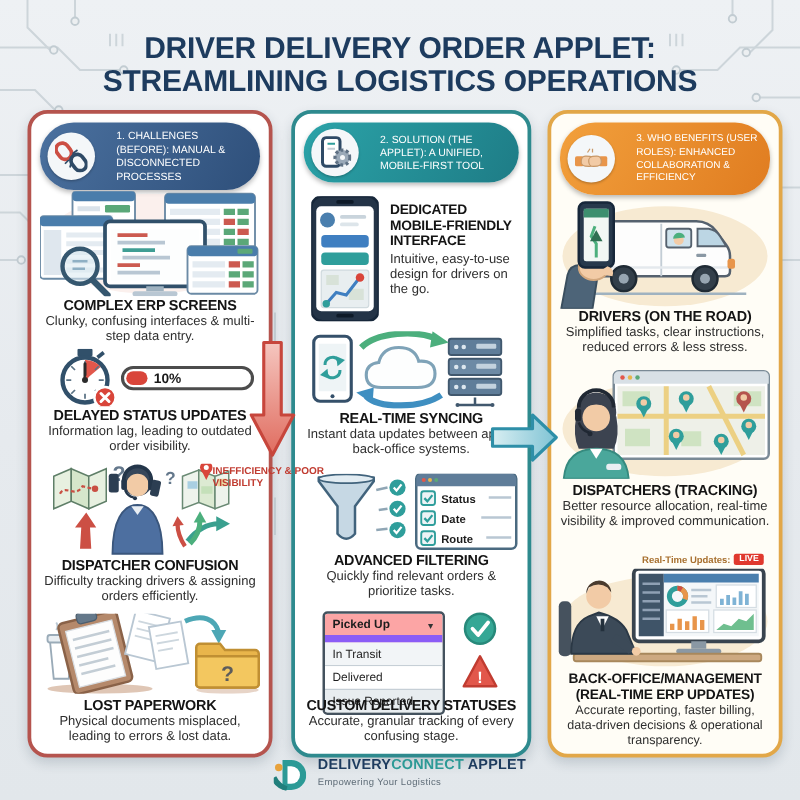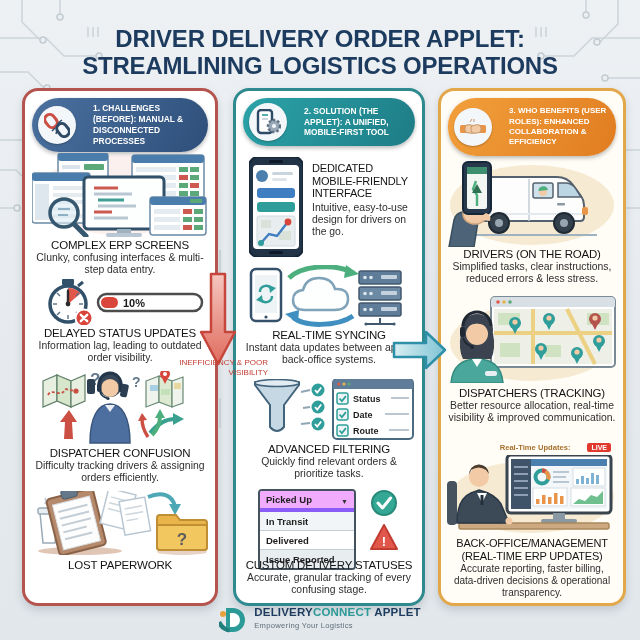--- a/index.html
+++ b/index.html
@@ -7,41 +7,41 @@
 body{font-family:"Liberation Sans",sans-serif;background:#e7ebee}
 .canvas{position:relative;width:640px;height:640px;background:linear-gradient(180deg,#eef1f4 0%,#e6eaee 55%,#e2e7eb 100%);overflow:hidden}
 .bg-circuits{position:absolute;inset:0;z-index:0}
 .title{position:absolute;top:26px;left:0;right:0;text-align:center;color:#1d3b5e;font-weight:800;font-size:24px;line-height:1.12;letter-spacing:-.2px;z-index:2}
 .panel{position:absolute;top:88px;height:518px;background:#fff;border-radius:16px;box-shadow:0 4px 9px rgba(40,60,80,.18);z-index:1}
 .p1{left:22px;width:196px;border:3px solid #b5544e}
 .p2{left:233px;width:192px;border:3px solid #2e8a8e}
 .p3{left:438px;width:188px;border:3px solid #e2a748;background:#fffdf6}
 .pill{position:absolute;left:7px;right:7px;top:7px;border-radius:28px;display:flex;align-items:center;padding:5px 6px;box-shadow:0 2px 4px rgba(0,0,0,.28)}
 .pill .ic{width:38px;height:38px;border-radius:50%;background:#f4f7f9;flex:0 0 38px;display:flex;align-items:center;justify-content:center;box-shadow:0 1px 2px rgba(0,0,0,.25)}
-.pill .tx{color:#fff;font-weight:700;font-size:8.4px;line-height:1.3;padding-left:17px}
+.pill .tx{color:#fff;font-weight:400;font-size:8.4px;line-height:1.3;padding-left:17px}
 .pill1{background:linear-gradient(120deg,#4b719f,#2e4f7a)}
 .pill2{background:linear-gradient(120deg,#2ba3a8,#1e7c86)}
 .pill3{background:linear-gradient(120deg,#f2a03c,#e07c20);height:58px}
 .p3 .tx{font-size:8px}
 .cap{position:absolute;left:7px;right:7px;text-align:center}
-.cap-h{font-size:11.5px;font-weight:400;color:#141414;letter-spacing:-.2px}
+.cap-h{font-size:11.5px;font-weight:700;color:#141414;letter-spacing:-.2px}
 .cap-b{font-size:10.4px;color:#2e2e2e;line-height:1.18;margin-top:1px}
 .illus{position:absolute}
 .sec-text{position:absolute;text-align:left}
 .sec-text .cap-h{font-size:11px;line-height:1.15}
 .sec-text .cap-b{margin-top:2px}
 .dropdown{position:absolute;left:22px;top:398px;width:98px;border:2px solid #44525e;border-radius:4px;overflow:hidden;background:#fff;font-size:9.5px;font-weight:700;color:#1d1d1d}
-.dd-head{display:flex;justify-content:space-between;align-items:flex-end;background:#f0abfc;padding:3px 6px;border-bottom:4px solid #8b5cf6}
+.dd-head{display:flex;justify-content:space-between;align-items:flex-end;background:#fca5a5;padding:3px 6px;border-bottom:6px solid #8b5cf6}
 .dd-caret{font-size:7px;color:#333}
-.dd-row{padding:3.5px 6px;border-bottom:1px solid #c6cfd6;font-weight:700}
+.dd-row{padding:3.5px 6px;border-bottom:1px solid #c6cfd6;font-weight:400}
 .dd-row:last-child{border-bottom:none}
 .dd-r1{background:#f2f5f7}.dd-r2{background:#ffffff}.dd-r3{background:#e8edf0}
 .gutter-arrow{position:absolute;z-index:5}
-.inef-label{position:absolute;left:170px;top:358px;width:98px;text-align:right;font-size:8px;font-weight:400;color:#c13c31;line-height:1.25;z-index:6}
-.live-row{position:absolute;right:12px;top:352px;display:flex;align-items:flex-start;gap:17px;z-index:2}
+.inef-label{position:absolute;left:170px;top:372px;width:98px;text-align:left;font-size:8px;font-weight:700;color:#c13c31;line-height:1.25;z-index:6}
+.live-row{position:absolute;right:12px;top:352px;display:flex;align-items:flex-start;gap:3px;z-index:2}
 .live-label{font-size:7.6px;font-weight:800;color:#a8702f}
 .live-badge{font-size:7px;font-weight:800;color:#fff;background:#e0392e;padding:1px 4px;border-radius:2px}
 .footer{position:absolute;left:0;right:0;top:607px;display:flex;align-items:flex-start;justify-content:center;gap:9px;z-index:2}
 .brand-line{font-size:11.5px;font-weight:800;letter-spacing:.2px;line-height:1}
 .brand-navy{color:#1d3b5e}.brand-teal{color:#2c9a96}
 .tagline{font-size:7.6px;color:#5f6d78;margin-top:2px;letter-spacing:.3px}
 </style>
 </head>
 <body>
 
@@ -312,20 +312,21 @@
       <path d="M116,6 C130,0 140,4 143,15" fill="none" stroke="#4da7b5" stroke-width="4"></path>
         <polygon points="137,13 149,13 143,24" fill="#4da7b5"></polygon>
       <g>
         <path d="M128,24 h16 l4,5 h24 a3,3 0 0 1 3,3 v24 a3,3 0 0 1 -3,3 h-44 a3,3 0 0 1 -3,-3 v-29 a3,3 0 0 1 3,-3 Z" fill="#e9b54b" stroke="#c08f33" stroke-width="2"></path>
         <path d="M125,34 h50 v22 a3,3 0 0 1 -3,3 h-44 a3,3 0 0 1 -3,-3 Z" fill="#f3c75f" stroke="#c08f33" stroke-width="2"></path>
         <text x="150" y="54" font-size="17" font-weight="bold" fill="#5c5c5c" text-anchor="middle">?</text>
       </g>
     </svg>
     <div class="cap" style="top:468px">
       <div class="cap-h">LOST PAPERWORK</div>
+      <div class="cap-b">Physical documents misplaced, leading to errors &amp; lost data.</div>
     </div>
   </div>
 
   <div class="panel p2">
     <div class="pill pill2">
       <div class="ic">
         <svg width="26" height="26" viewBox="0 0 26 26">
           <rect x="3" y="1" width="14" height="23" rx="3" fill="#fff" stroke="#2e4a66" stroke-width="2.4"></rect>
           <line x1="7" y1="6" x2="13" y2="6" stroke="#2f9e9b" stroke-width="1.6"></line>
             <line x1="7" y1="10" x2="13" y2="10" stroke="#c3cdd5" stroke-width="1.6"></line>

